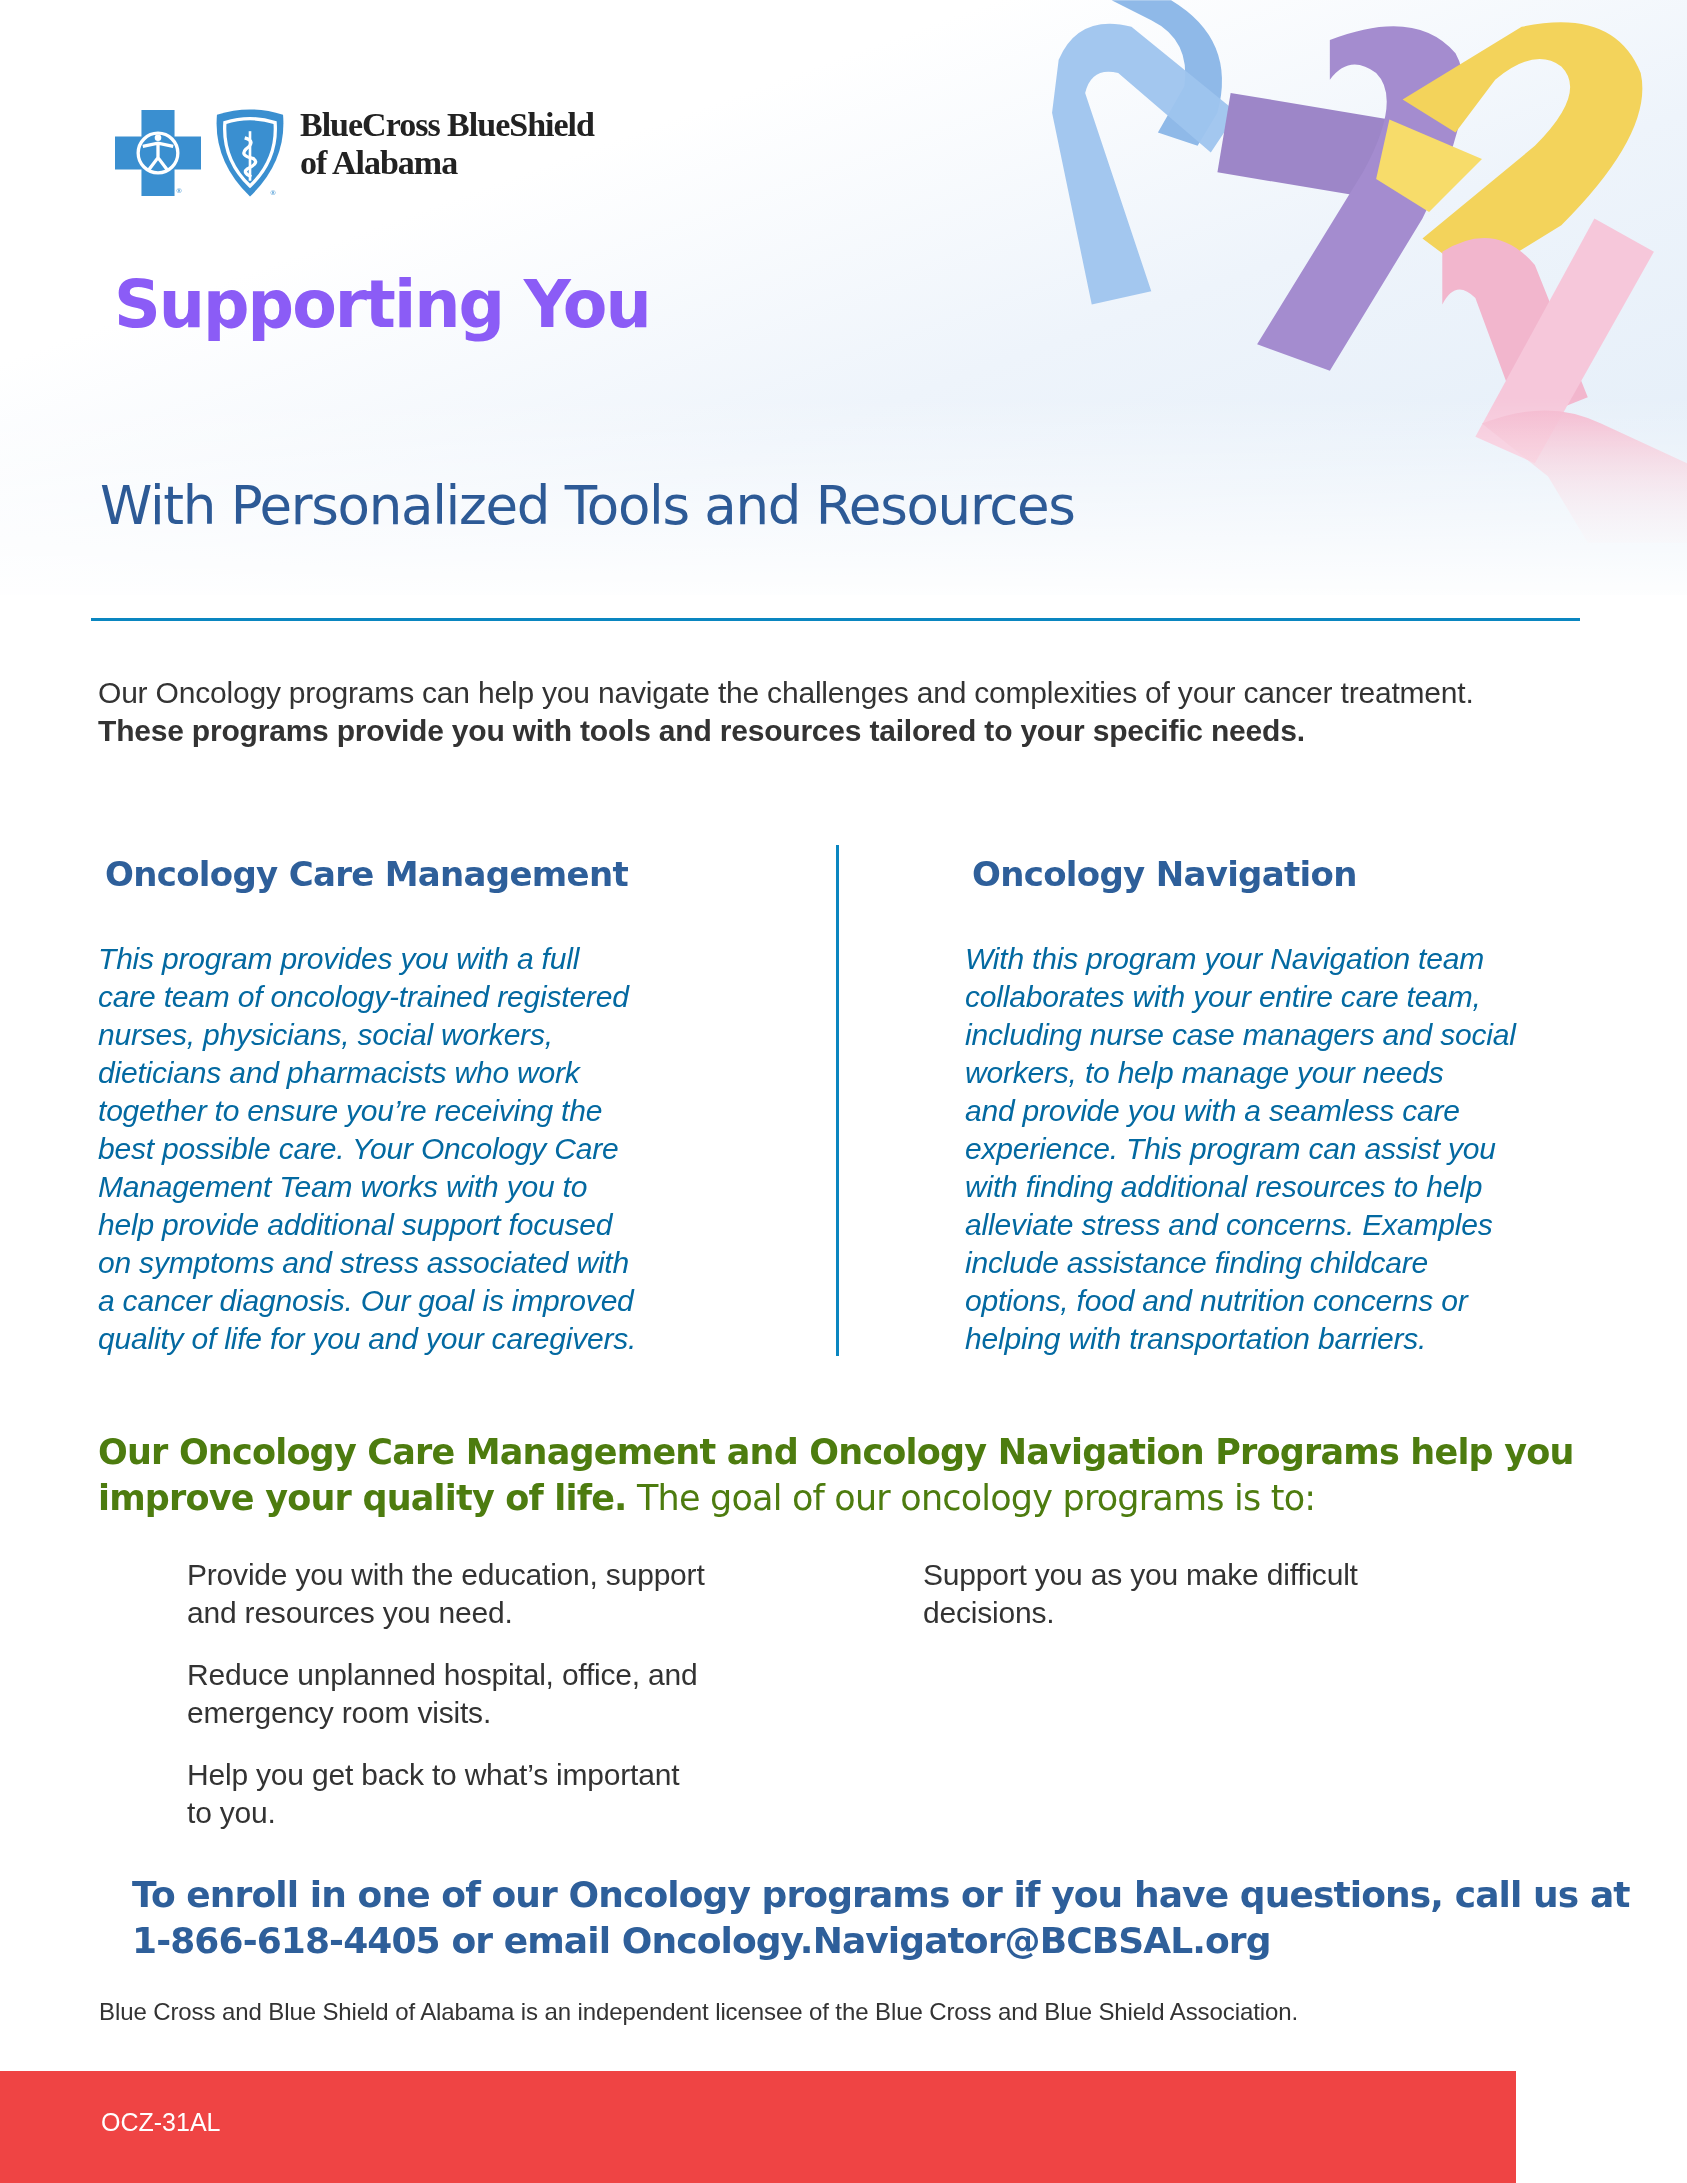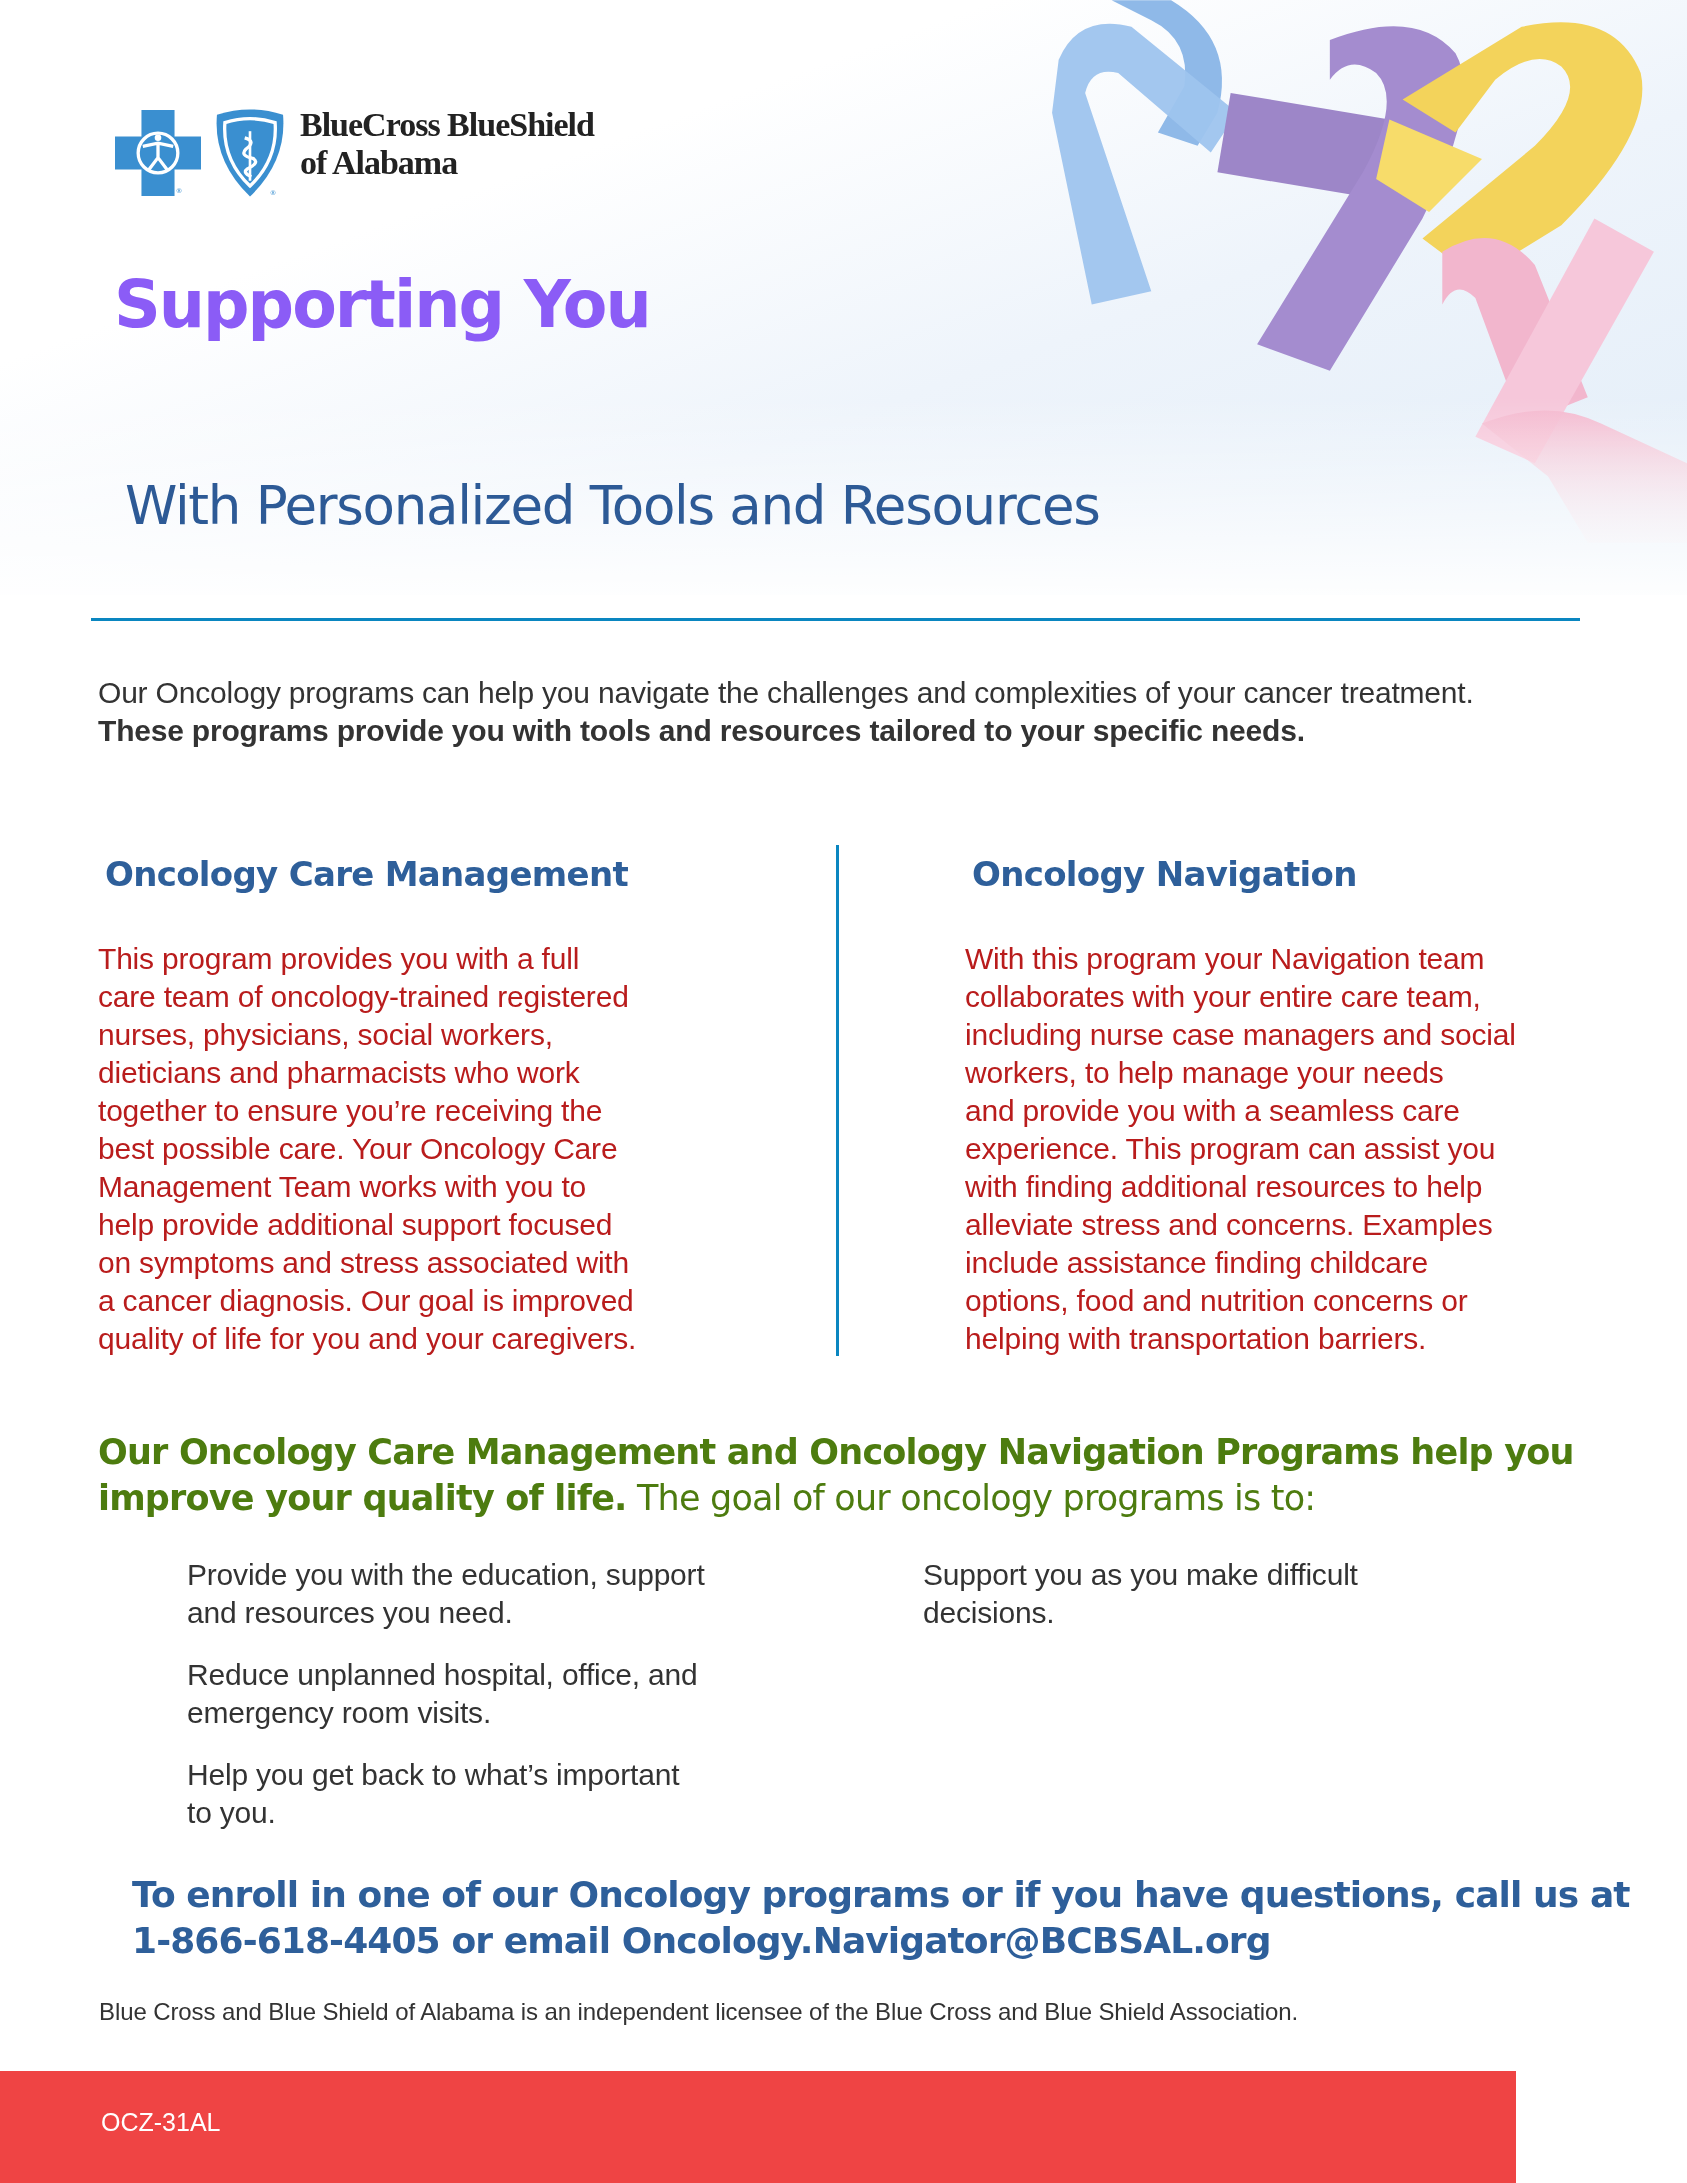--- a/index.html
+++ b/index.html
@@ -22,37 +22,37 @@
   .logo { position: absolute; left: 115px; top: 106px; height: 93px; }
   .logo .cross { position: absolute; left: 0; top: 4px; width: 86px; height: 86px; }
   .logo .shield { position: absolute; left: 98px; top: 2px; width: 74px; height: 90px; }
   .logo .brand { position: absolute; left: 185px; top: 0; white-space: nowrap;
     font-family: "Liberation Serif", serif; font-weight: bold; color: #222;
     font-size: 34px; line-height: 38px; letter-spacing: -1px; }
 
   .title { position: absolute; left: 114px; top: 256px; color: #8b5cf6;
     font-family: "DejaVu Sans", sans-serif; font-weight: bold; font-size: 65px;
     line-height: 98px; letter-spacing: -2px; white-space: nowrap; }
-  .subtitle { position: absolute; left: 125px; top: 473px; color: #2d5a96;
+  .subtitle { position: absolute; left: 100px; top: 473px; color: #2d5a96;
     font-family: "DejaVu Sans", sans-serif; font-size: 53px; line-height: 66px;
     letter-spacing: -1.3px; white-space: nowrap; font-weight: normal; }
 
   .rule { position: absolute; left: 91px; top: 618px; width: 1489px; height: 3.3px; background: #0a86c0; }
 
   .intro { position: absolute; left: 98px; top: 674px; width: 1422px;
     font-size: 30px; line-height: 38px; color: #333; letter-spacing: -0.2px; }
   .intro b { font-weight: bold; }
 
   .col { position: absolute; top: 844px; }
   .col.left { left: 98px; width: 662px; }
   .col.right { left: 965px; width: 662px; }
   .col h2 { margin: 7px; font-family: "DejaVu Sans", sans-serif; font-weight: bold;
     font-size: 34px; line-height: 46px; color: #2e5f9a; letter-spacing: -0.7px; }
-  .col .body { margin-top: 43px; font-size: 30px; line-height: 38px; color: #b91c1c;
-    letter-spacing: -0.2px; white-space: pre-line; }
+  .col .body { margin-top: 43px; font-size: 30px; line-height: 38px; color: #0369a1;
+    letter-spacing: -0.2px; white-space: pre-line; font-style: italic; }
   .vdivider { position: absolute; left: 836px; top: 845px; width: 3.3px; height: 511px; background: #0a86c0; }
 
   .goal { position: absolute; left: 98px; top: 1429px; width: 1522px;
     font-family: "DejaVu Sans", sans-serif; font-size: 35px; line-height: 46px;
     color: #4d7c0f; letter-spacing: -0.8px; }
   .goal .strong { font-weight: bold; }
   .goal .light { font-weight: normal; }
 
   .list { position: absolute; top: 1556px; }
   .list.left { left: 187px; width: 629px; }

